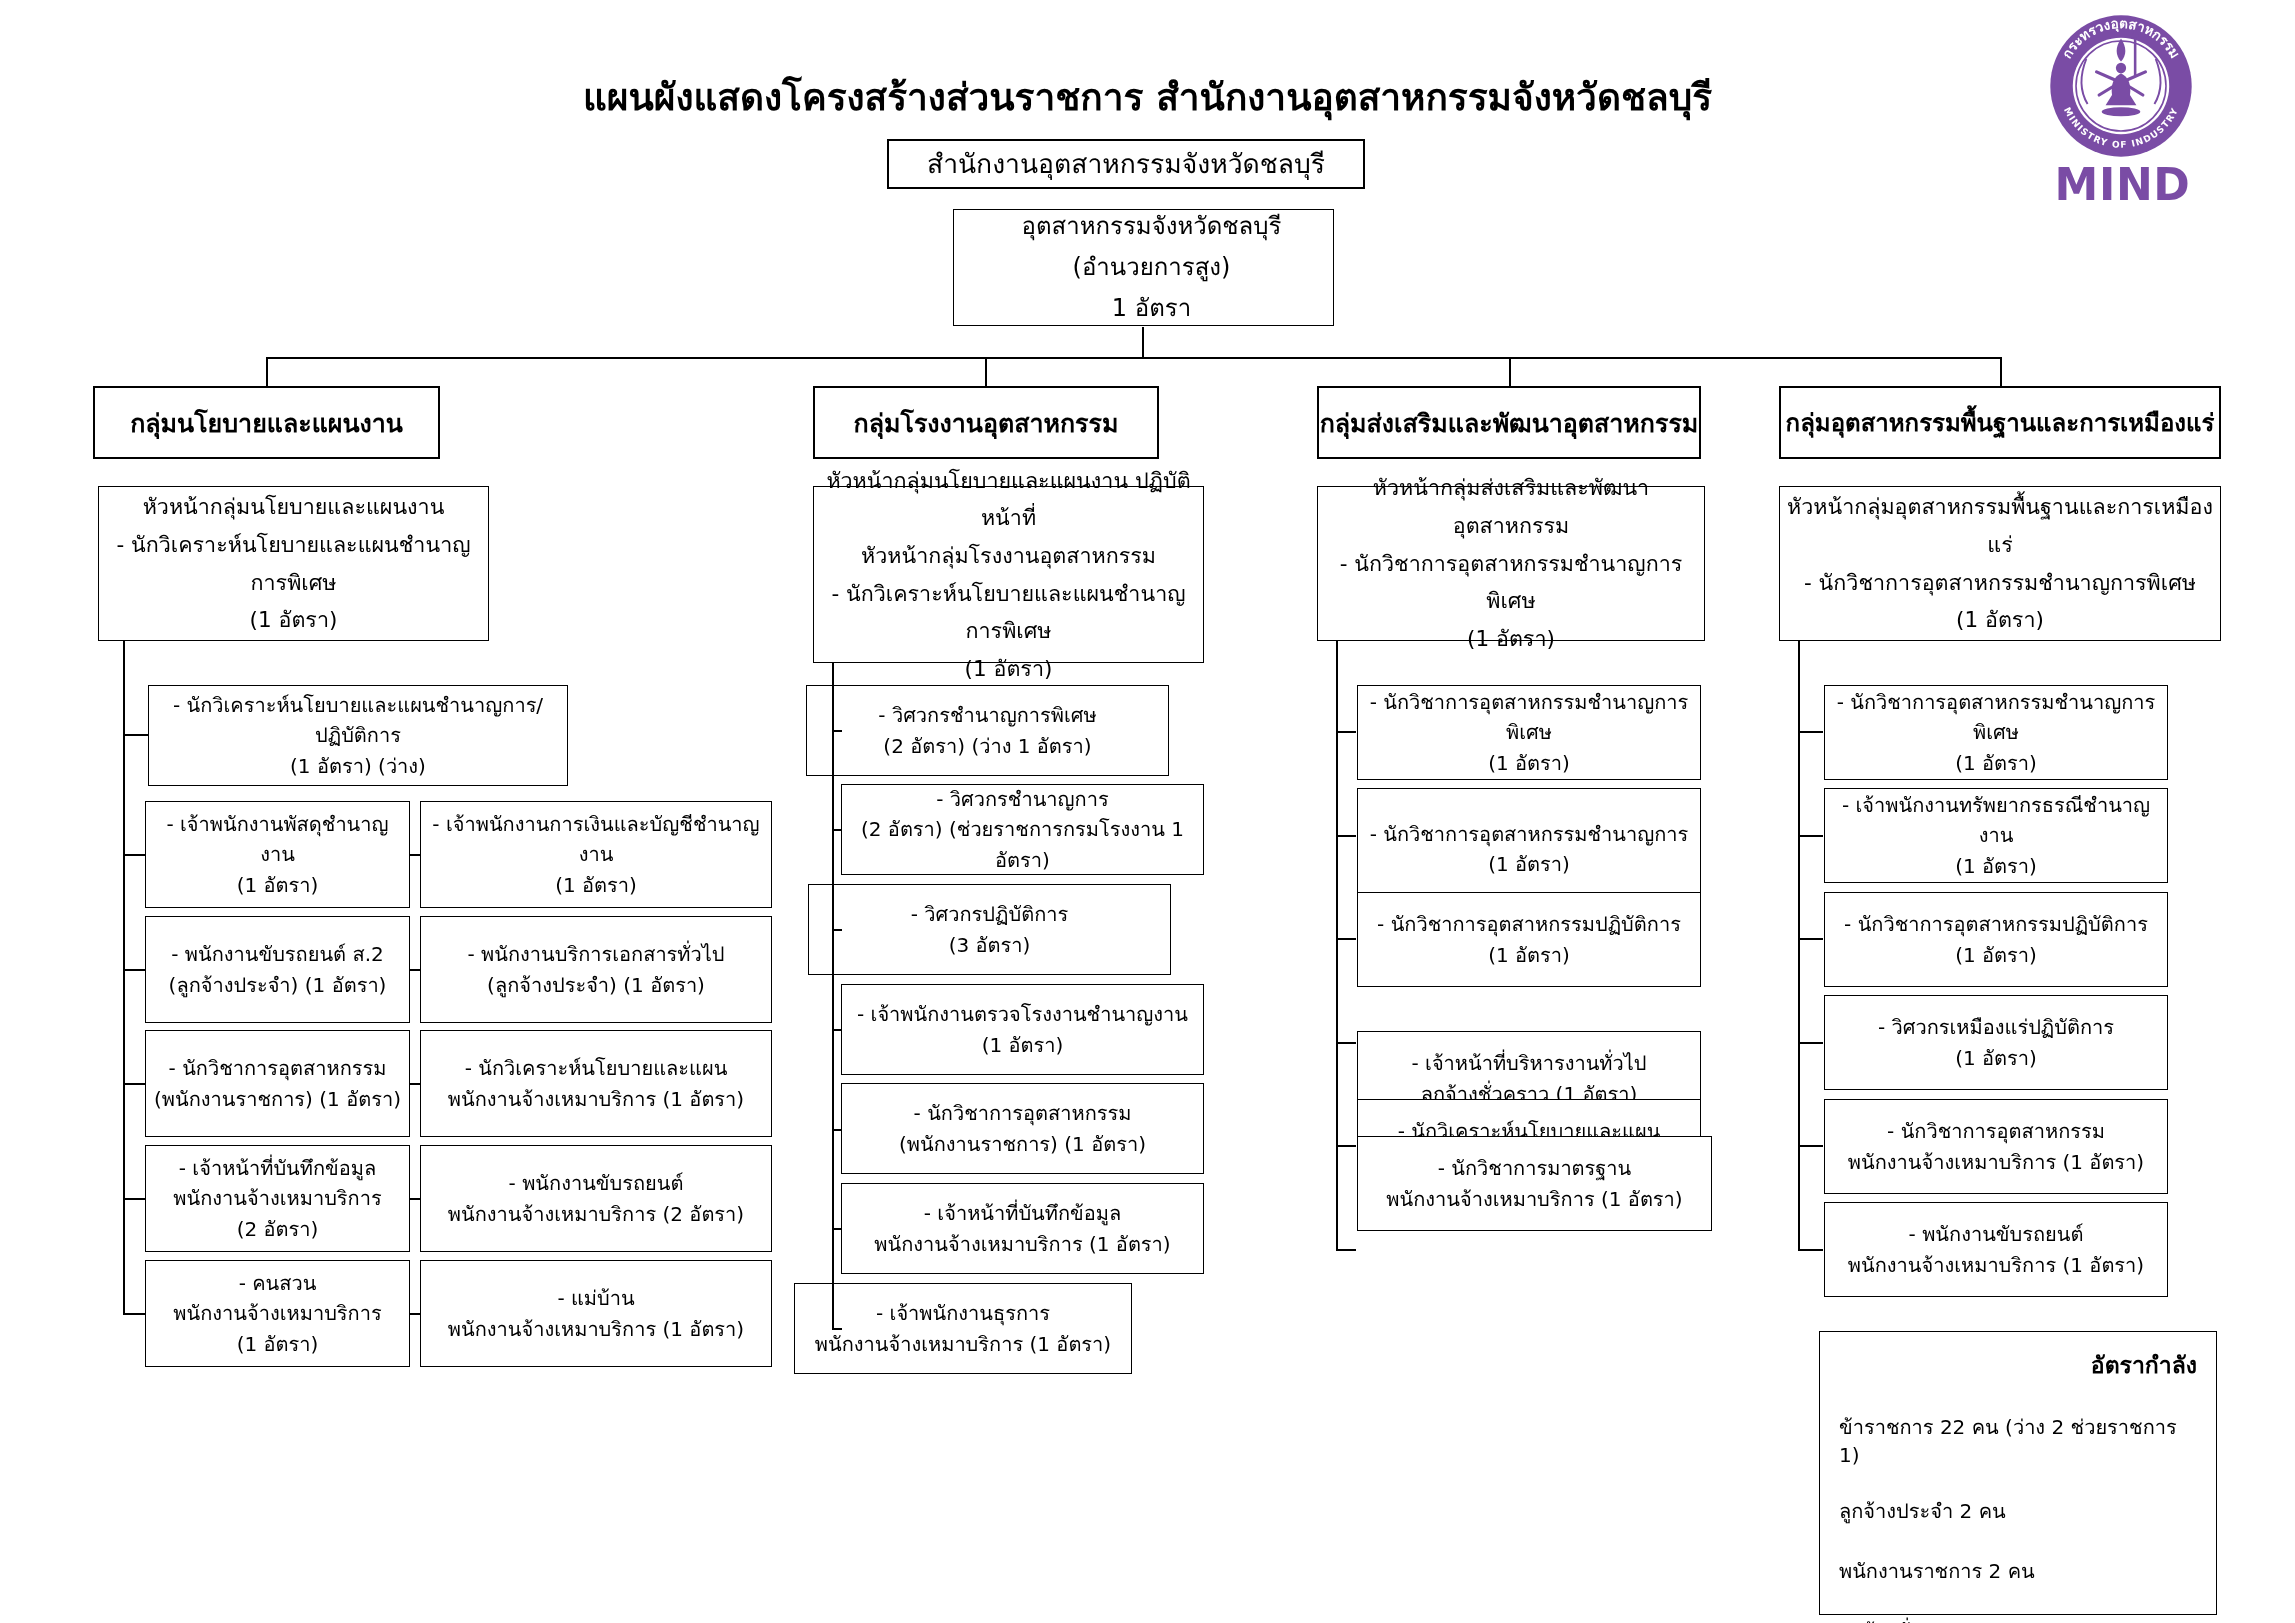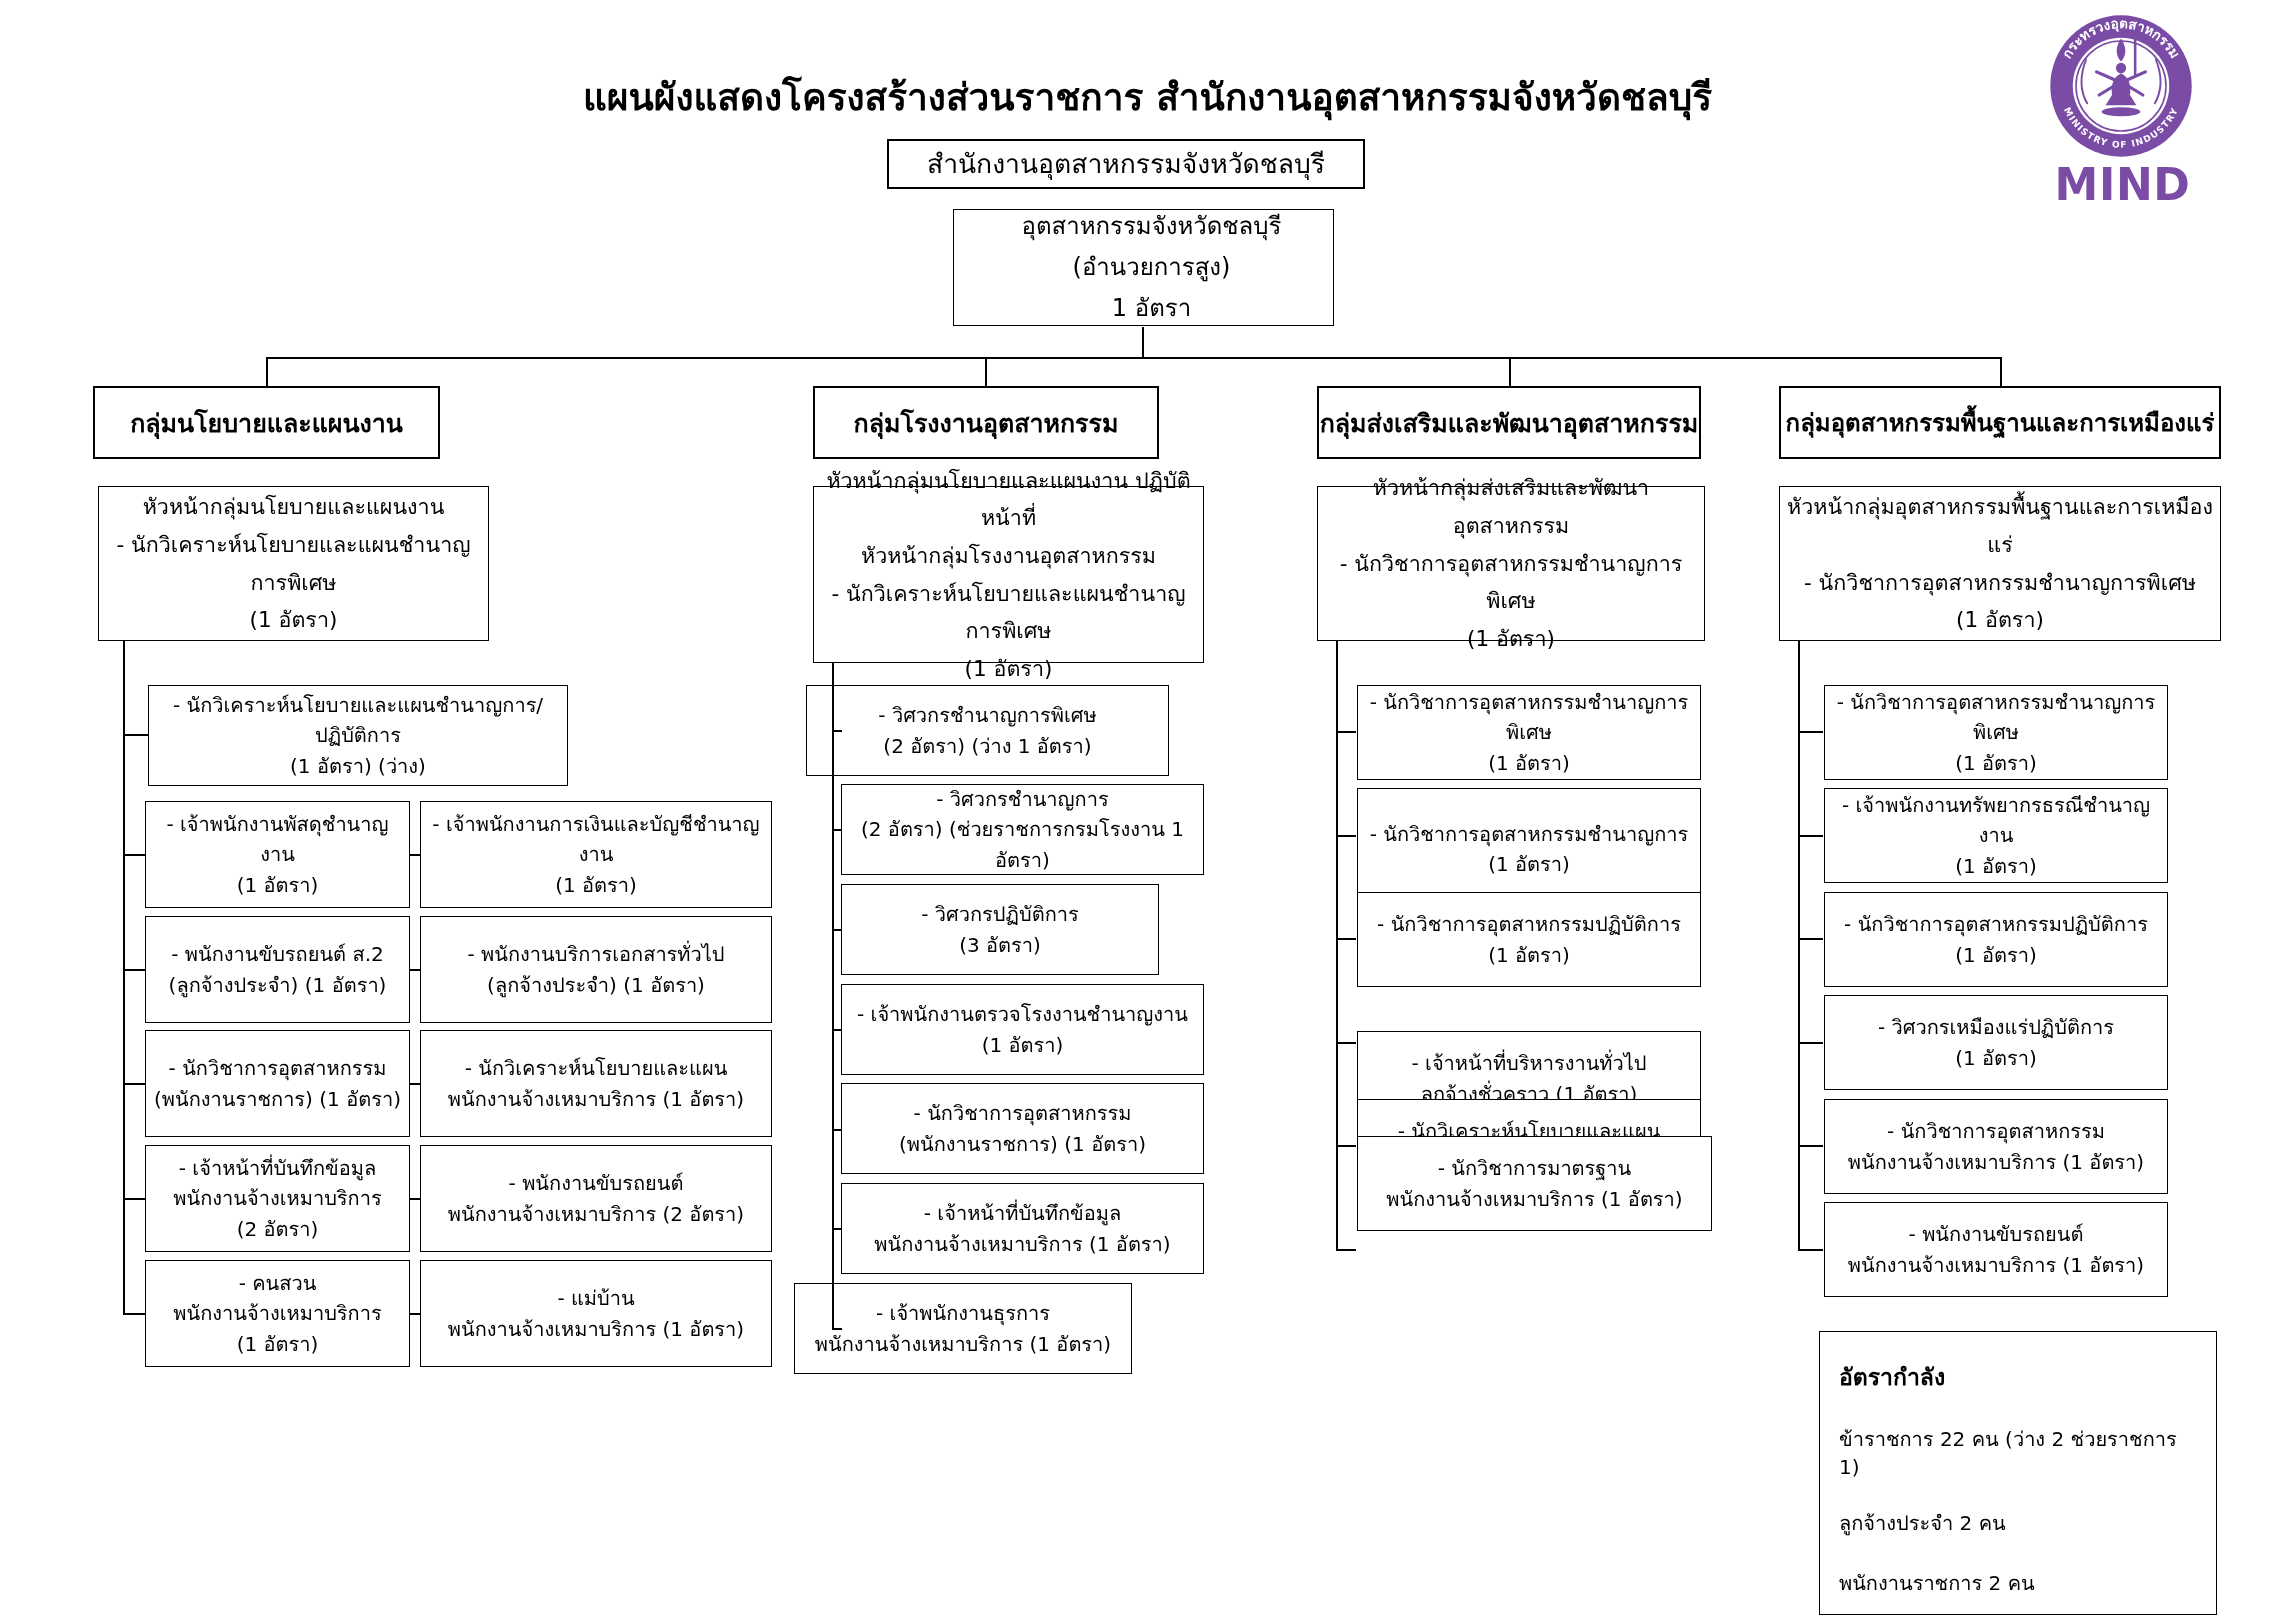--- a/index.html
+++ b/index.html
@@ -16,21 +16,21 @@
     display:flex;flex-direction:column;justify-content:center;align-items:center;
     text-align:center;
   }
   .office{border-width:2.5px;font-size:26.5px;}
   .director{font-size:24px;line-height:1.7;padding-left:16px;}
   .hdr{border-width:2.5px;font-weight:bold;}
   .head{font-size:21.5px;line-height:1.75;padding:3.8px 5px;}
   .item{font-size:20px;line-height:1.52;padding:2.5px 6.3px;}
   .cl{position:absolute;background:#000;}
   .staffing{display:block;text-align:left;padding:10px 19px;}
-  .staffing-title{text-align:left;font-size:23px;font-weight:bold;margin-top:17px;}
+  .staffing-title{text-align:right;font-size:23px;font-weight:bold;margin-top:5px;}
   .stf-line{font-size:20px;margin-top:28px;}
   .logo{position:absolute;left:2049px;top:14px;width:149px;color:#7A4CA5;}
   .mind{
     position:absolute;left:2048px;top:159px;width:149px;text-align:center;
     font-size:44px;font-weight:bold;letter-spacing:0.6px;color:#7A4CA5;
   }
 </style>
 </head>
 <body>
 
@@ -162,21 +162,21 @@
       <div class="b item" style="left: 806px; top: 685px; width: 363px; height: 91px;">
         <div class="">- วิศวกรชำนาญการพิเศษ</div>
         <div class="">(2 อัตรา) (ว่าง 1 อัตรา)</div>
       </div>
       <div class="cl" style="left: 832px; top: 730px; width: 9.5px; height: 1.9px;"></div>
       <div class="b item" style="left: 841px; top: 784px; width: 363px; height: 91px;">
         <div class="">- วิศวกรชำนาญการ</div>
         <div class="">(2 อัตรา) (ช่วยราชการกรมโรงงาน 1 อัตรา)</div>
       </div>
       <div class="cl" style="left: 832px; top: 829px; width: 9.5px; height: 1.9px;"></div>
-      <div class="b item" style="left: 841px; top: 884px; width: 318px; height: 91px;">
+      <div class="b item" style="left: 808px; top: 884px; width: 363px; height: 91px;">
         <div class="">- วิศวกรปฏิบัติการ</div>
         <div class="">(3 อัตรา)</div>
       </div>
       <div class="cl" style="left: 832px; top: 929px; width: 9.5px; height: 1.9px;"></div>
       <div class="b item" style="left: 841px; top: 984px; width: 363px; height: 91px;">
         <div class="">- เจ้าพนักงานตรวจโรงงานชำนาญงาน</div>
         <div class="">(1 อัตรา)</div>
       </div>
       <div class="cl" style="left: 832px; top: 1029px; width: 9.5px; height: 1.9px;"></div>
       <div class="b item" style="left: 841px; top: 1083px; width: 363px; height: 91px;">

